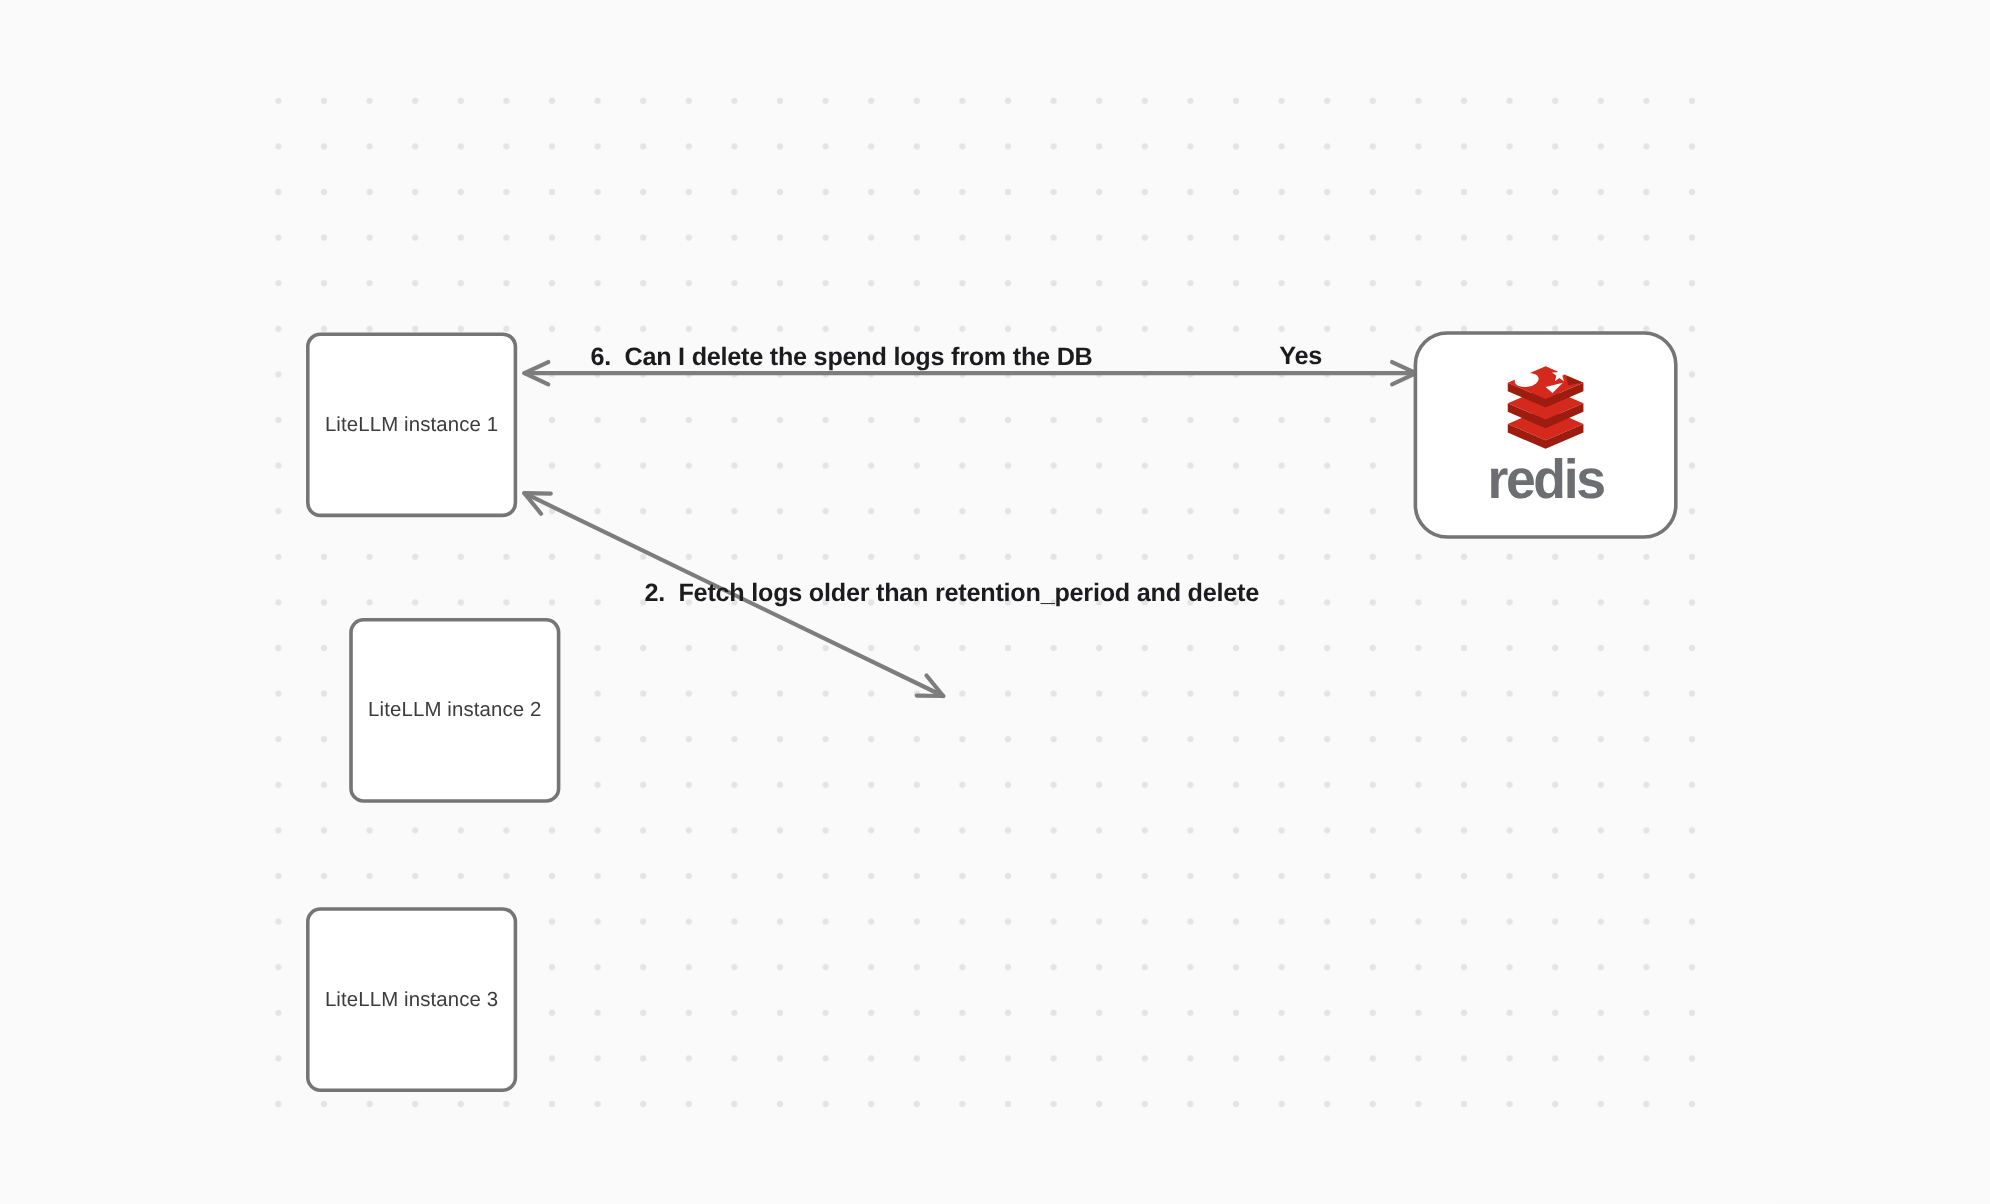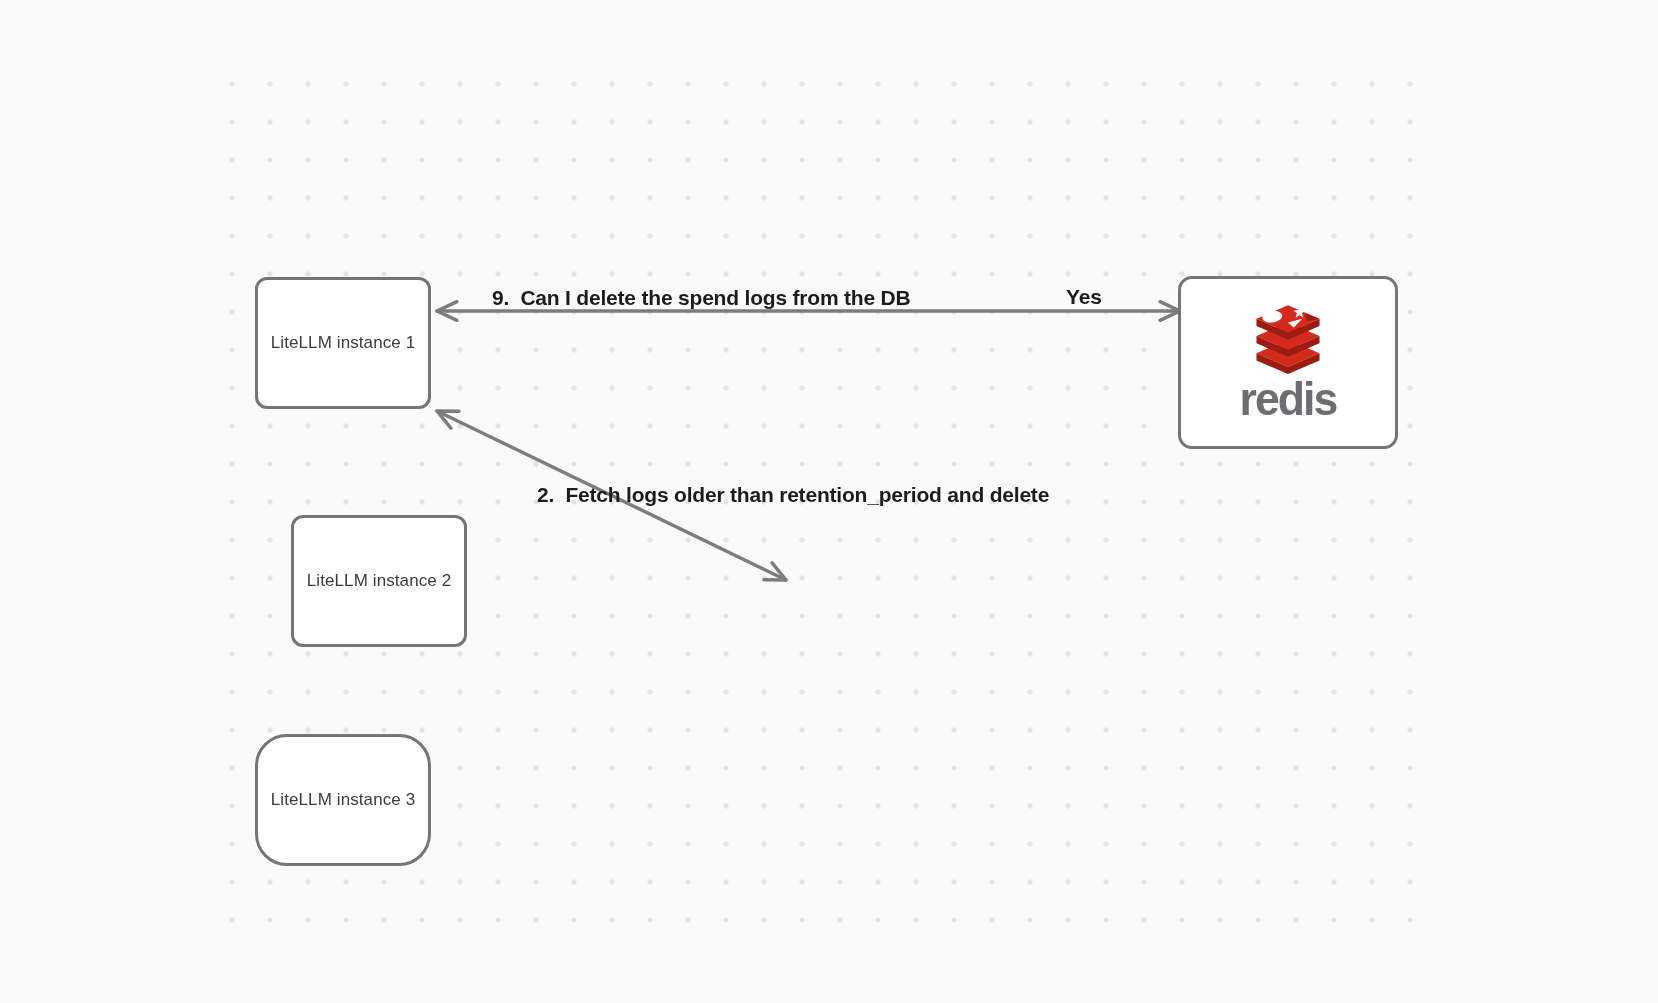--- a/index.html
+++ b/index.html
@@ -23,27 +23,27 @@
   .arrow-layer .stroke{
     fill:none; stroke:var(--c-arrow); stroke-width:3.5;
     stroke-linecap:round; stroke-linejoin:round;
   }
   .node{
     position:absolute; background:#ffffff;
     border:3.5px solid var(--c-node-border);
     display:flex; align-items:center; justify-content:center;
     box-sizing:border-box;
   }
-  .box{ left:255px; width:176px; height:132px; border-radius:12px; }
+  .box{ left:255px; width:176px; height:154px; border-radius:12px; }
   .box .box-label{
     font-size:17px; color:var(--c-box-text); letter-spacing:.1px;
   }
-  #box1{top:277px;} #box2{top:515px;margin-left:36px;} #box3{top:734px;border-radius:32px;}
+  #box1{top:277px;} #box2{top:515px;margin-left:36px;} #box3{top:756px;}
   .redis-node{
-    left:1178px; top:276px; width:220px; height:173px; border-radius:14px;
+    left:1178px; top:276px; width:220px; height:173px; border-radius:28px;
     flex-direction:column; padding-top:2px;
   }
   .redis-word{
     font-size:46px; font-weight:700; color:var(--c-redis-wordmark);
     letter-spacing:-2px; line-height:1; transform:scaleX(.97); margin-top:1px;
   }
   .db-group{position:absolute; left:800px; top:520px; width:175px; height:170px;}
   .db-cyl{position:absolute; left:0; top:0;}
   .db-cyl .cyl-stroke{fill:#ffffff; stroke:var(--c-cylinder-border); stroke-width:3.5;}
   .pg-elephant{position:absolute; left:8px; top:62px; width:80px; height:80px;}
@@ -112,17 +112,17 @@
         <ellipse cx="38" cy="16" rx="14" ry="8" fill="#ffffff" transform="rotate(-8 38 16)"></ellipse>
         <polygon fill="#ffffff" points="76,1 78.18,7.01 84.56,7.22 79.52,11.14 81.29,17.28 76,13.7 70.71,17.28 72.48,11.14 67.44,7.22 73.82,7.01"></polygon>
         <polygon fill="#ffffff" points="60,24 80,19 68,31"></polygon>
         <polygon class="redis-tier-rim" points="84,11 104,19 86,22"></polygon>
       </g>
     </svg>
     <div class="redis-word">redis</div>
   </div>
 
 
-  <div class="edge-label" id="edge-label-1">9.  Can I delete the spend logs from the DB</div>
+  <div class="edge-label" id="edge-label-1">6.  Can I delete the spend logs from the DB</div>
   <div class="edge-label" id="edge-label-yes">Yes</div>
   <div class="edge-label" id="edge-label-2">2.  Fetch logs older than retention_period and delete</div>
 
 </div>
 
 </body></html>

